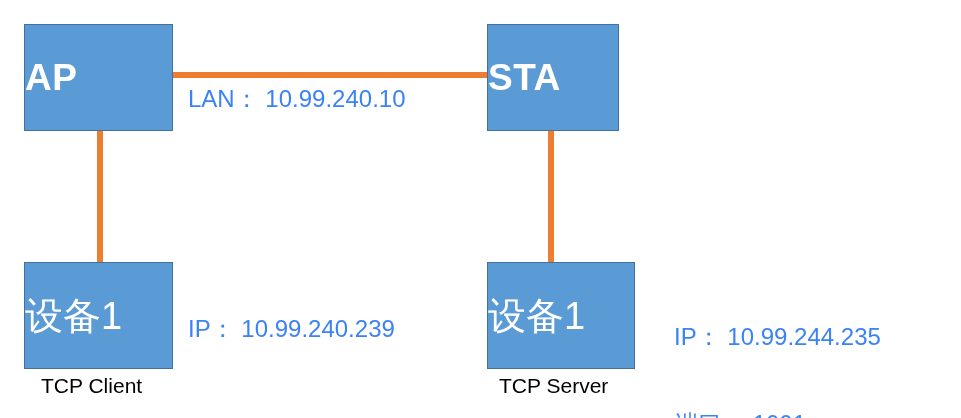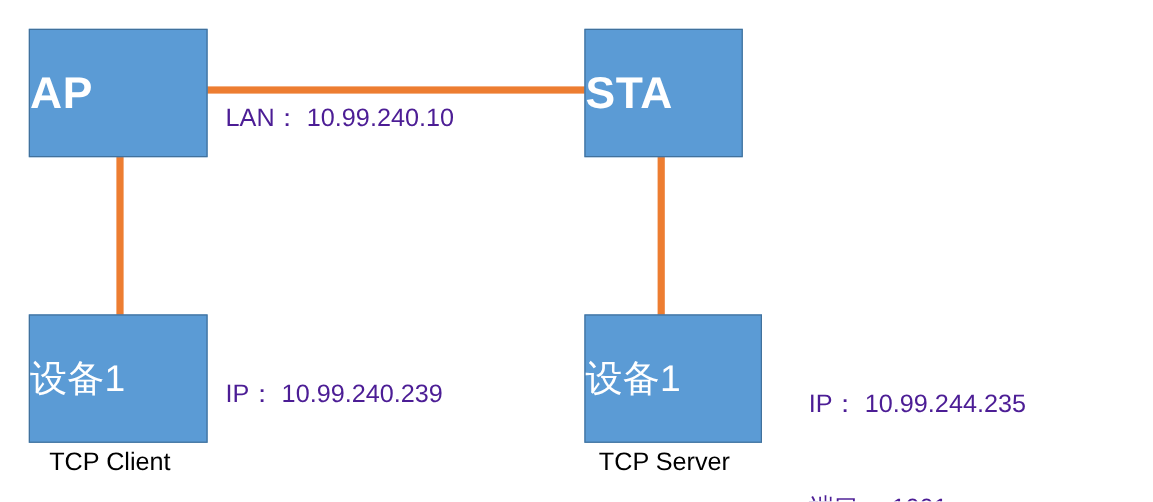--- a/index.html
+++ b/index.html
@@ -33,43 +33,43 @@
     text-align: center;
     line-height: 1;
     white-space: nowrap;
   }
   .node-label.latin {
     font-size: 37px;
     font-weight: bold;
     letter-spacing: 0.5px;
   }
   .node-label.cjk {
-    font-size: 31px;
+    font-size: 38px;
     font-weight: normal;
   }
 
   .node-ap   { left: 24px;  top: 24px;  width: 149px; height: 107px; }
   .node-sta  { left: 487px; top: 24px;  width: 132px; height: 107px; }
   .node-dev1 { left: 24px;  top: 262px; width: 149px; height: 107px; }
   .node-dev2 { left: 487px; top: 262px; width: 148px; height: 107px; }
 
   
   .link {
     position: absolute;
     background: #ED7D31;
   }
   .link-h-ap-sta { left: 170px; top: 72px;  width: 320px; height: 6px; }
   .link-v-ap-dev { left: 97px;  top: 129px; width: 6px;   height: 135px; }
   .link-v-sta-dev{ left: 548px; top: 129px; width: 6px;   height: 135px; }
 
   
   .annot {
     position: absolute;
-    color: #4c1d95;
-    font-size: 21px;
+    color: #3b82f6;
+    font-size: 24px;
     line-height: 29px;
     white-space: pre;
   }
   .annot-lan-ap     { left: 188px; top: 26px; }
   .annot-sta-info   { left: 674px; top: 26px; }
   .annot-dev1-info  { left: 188px; top: 256px; }
   .annot-dev2-info  { left: 674px; top: 264px; }
 
   .caption {
     position: absolute;

